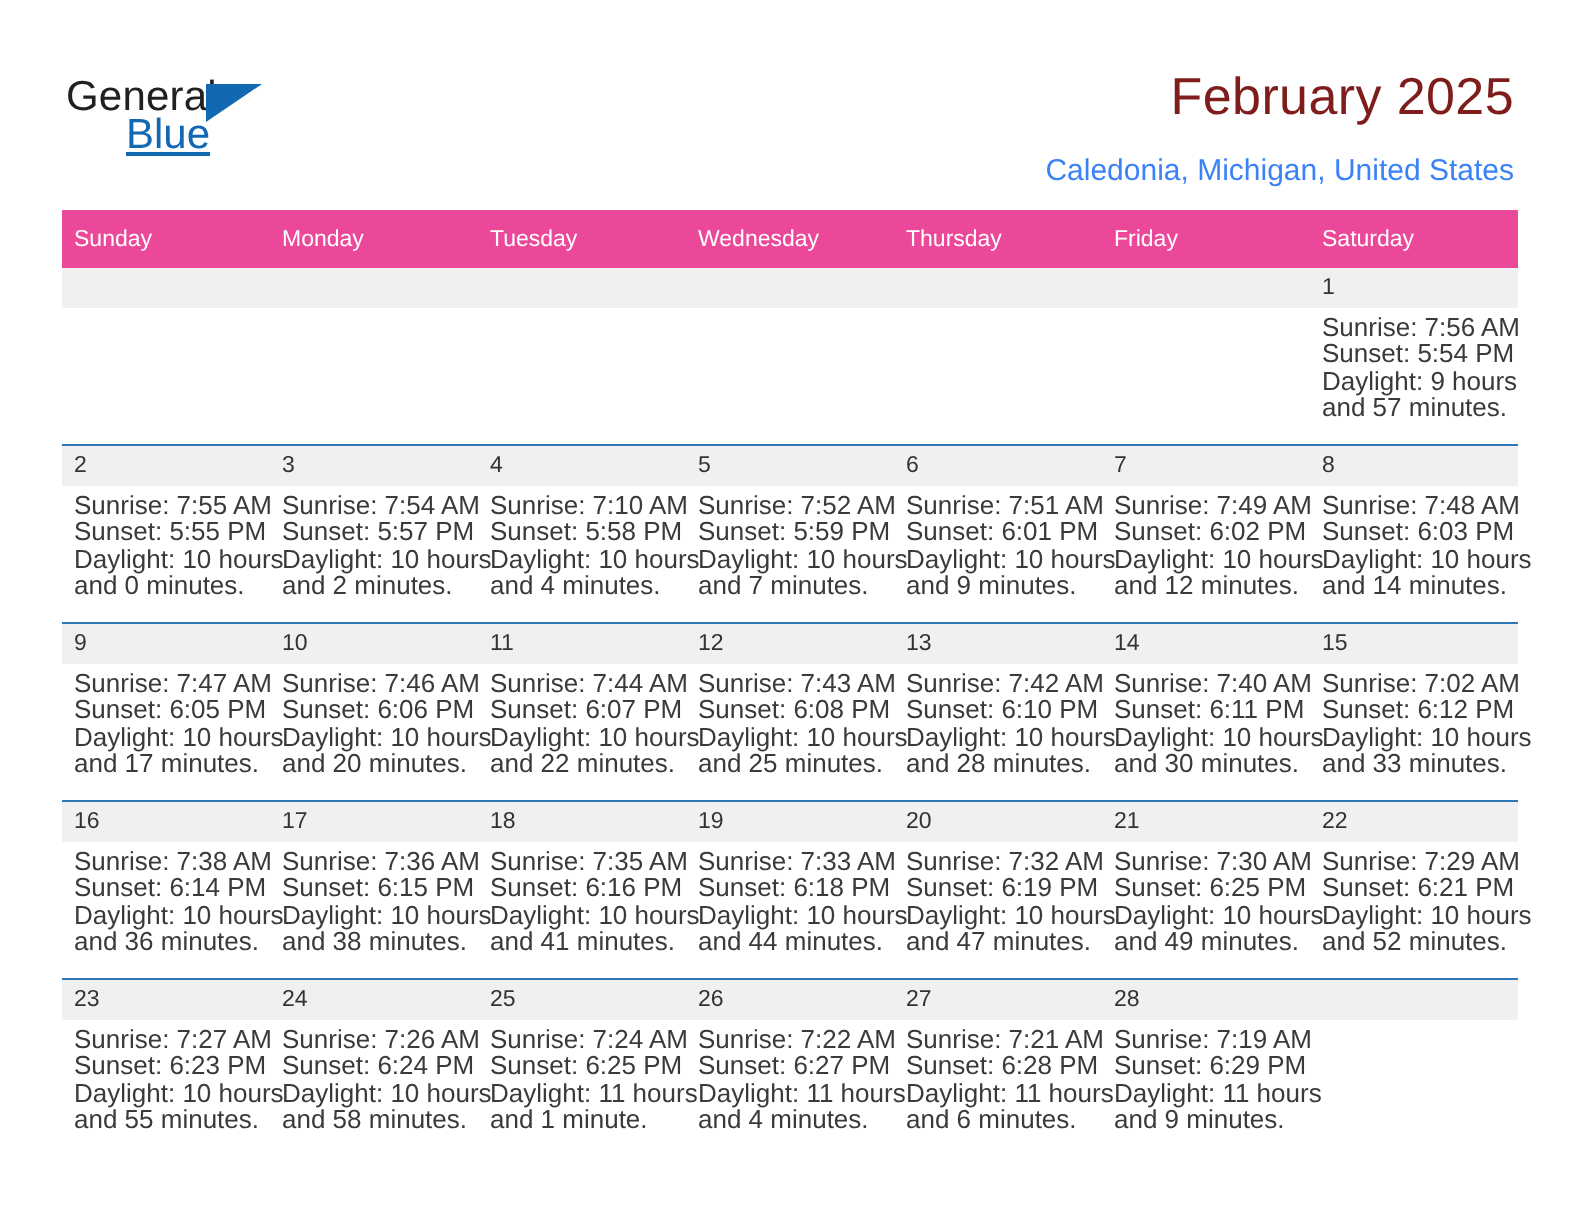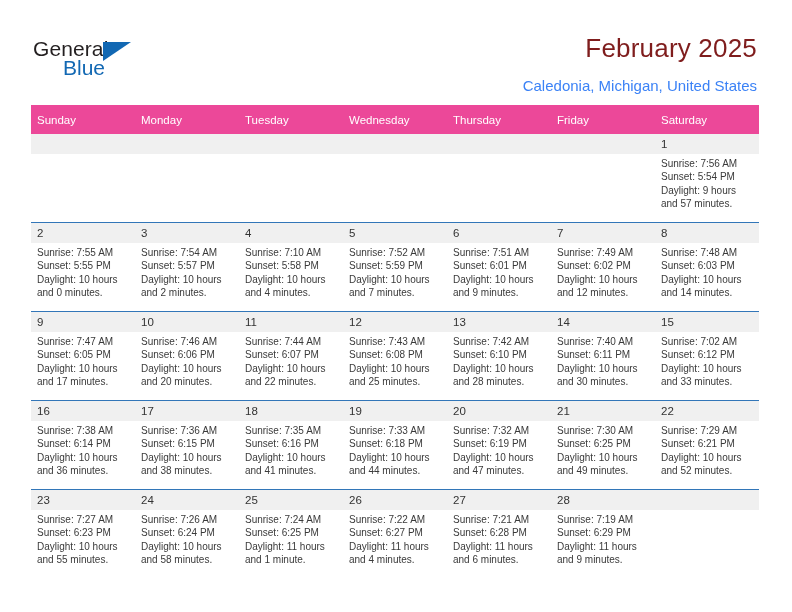--- a/index.html
+++ b/index.html
@@ -56,20 +56,21 @@
     border-bottom: 19px solid transparent;
   }
   .logo-blue {
     position: absolute;
     left: 30px;
     top: 19px;
     font-size: 21px;
     color: #1268b3;
     font-family: "Liberation Sans", sans-serif;
     line-height: 22px;
+    text-decoration: underline;
   }
 
   .title-block {
     position: absolute;
     right: 35px;
     top: 33px;
     text-align: right;
     width: 500px;
   }
   .cal-title {
@@ -126,21 +127,21 @@
     color: #333333;
     line-height: 14px;
     padding: 3px 0 3px 6px;
     height: 14px;
   }
   .daynum.empty {
     color: transparent;
   }
   .cell-body {
     padding: 3px 5px 0 6px;
-    font-size: 10px;
+    font-size: 13px;
     line-height: 13.4px;
     color: #3a3a3a;
   }
   .cell-body div {
     white-space: nowrap;
   }
   .cell-empty .daynum {
     background: #f0f0f0;
   }
 </style>

